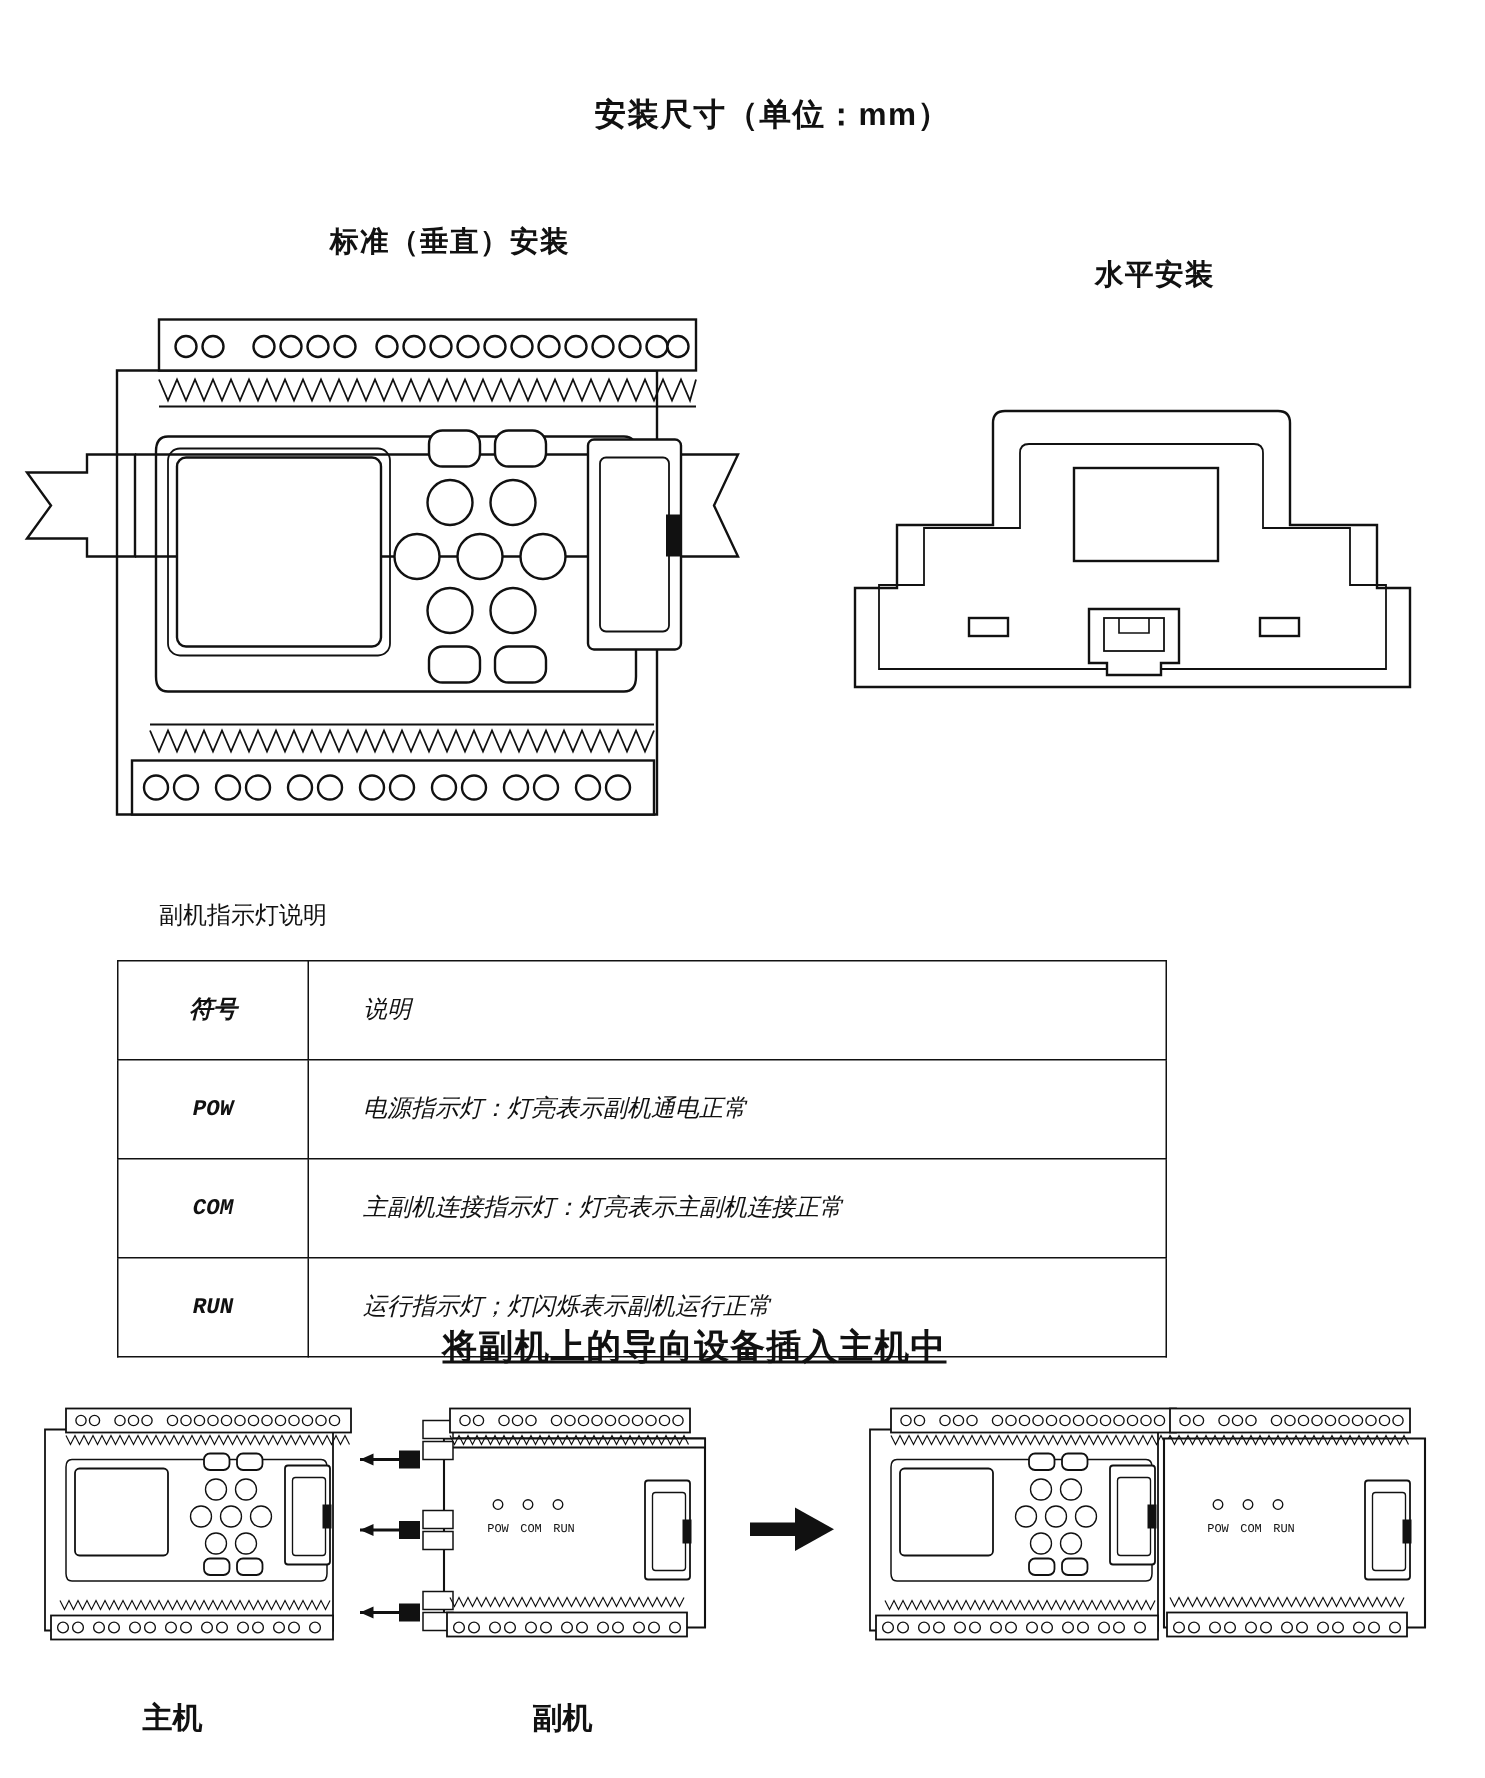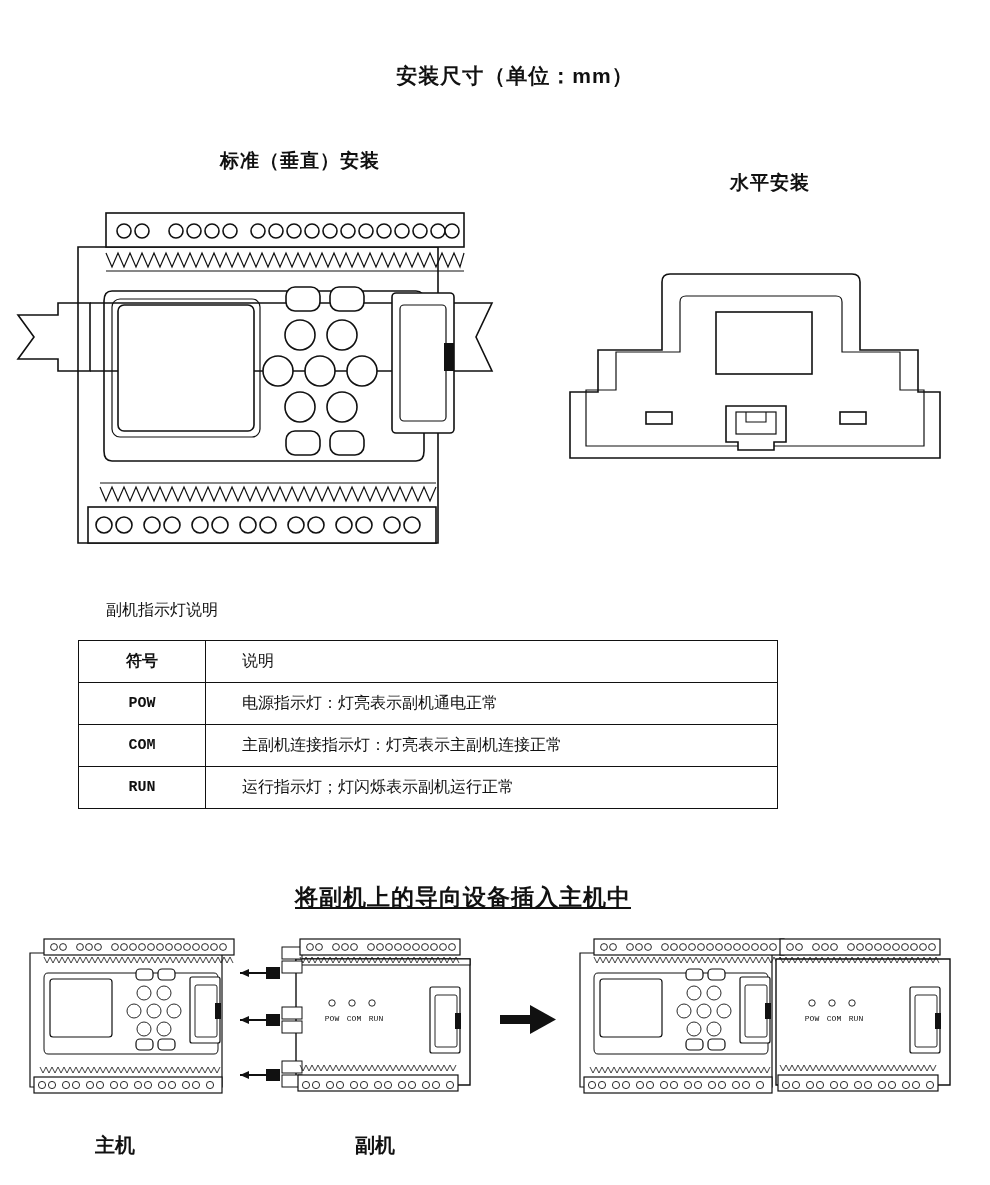--- a/index.html
+++ b/index.html
@@ -45,21 +45,22 @@
   #led-table{
     position:absolute;left:78px;top:640px;
     border-collapse:collapse;
     width:700px;
     background:#fff;
   }
   #led-table th,#led-table td{
     border:1px solid #111;
     height:33px;
     font-size:16px;
-    padding:4px 8px;
+    padding:16px 8px;
+    font-style:italic;
   }
   #led-table th:first-child,#led-table td:first-child{
     width:110px;text-align:center;font-weight:bold;
   }
   #led-table thead th{font-weight:500;}
   #led-table thead th:nth-child(2){text-align:left;padding-left:36px;font-weight:500;}
   #led-table tbody td:nth-child(2){text-align:left;padding-left:36px;}
   #led-table tbody td:first-child{font-family:"Liberation Mono", monospace;font-weight:bold;font-size:15px;}
 
   

